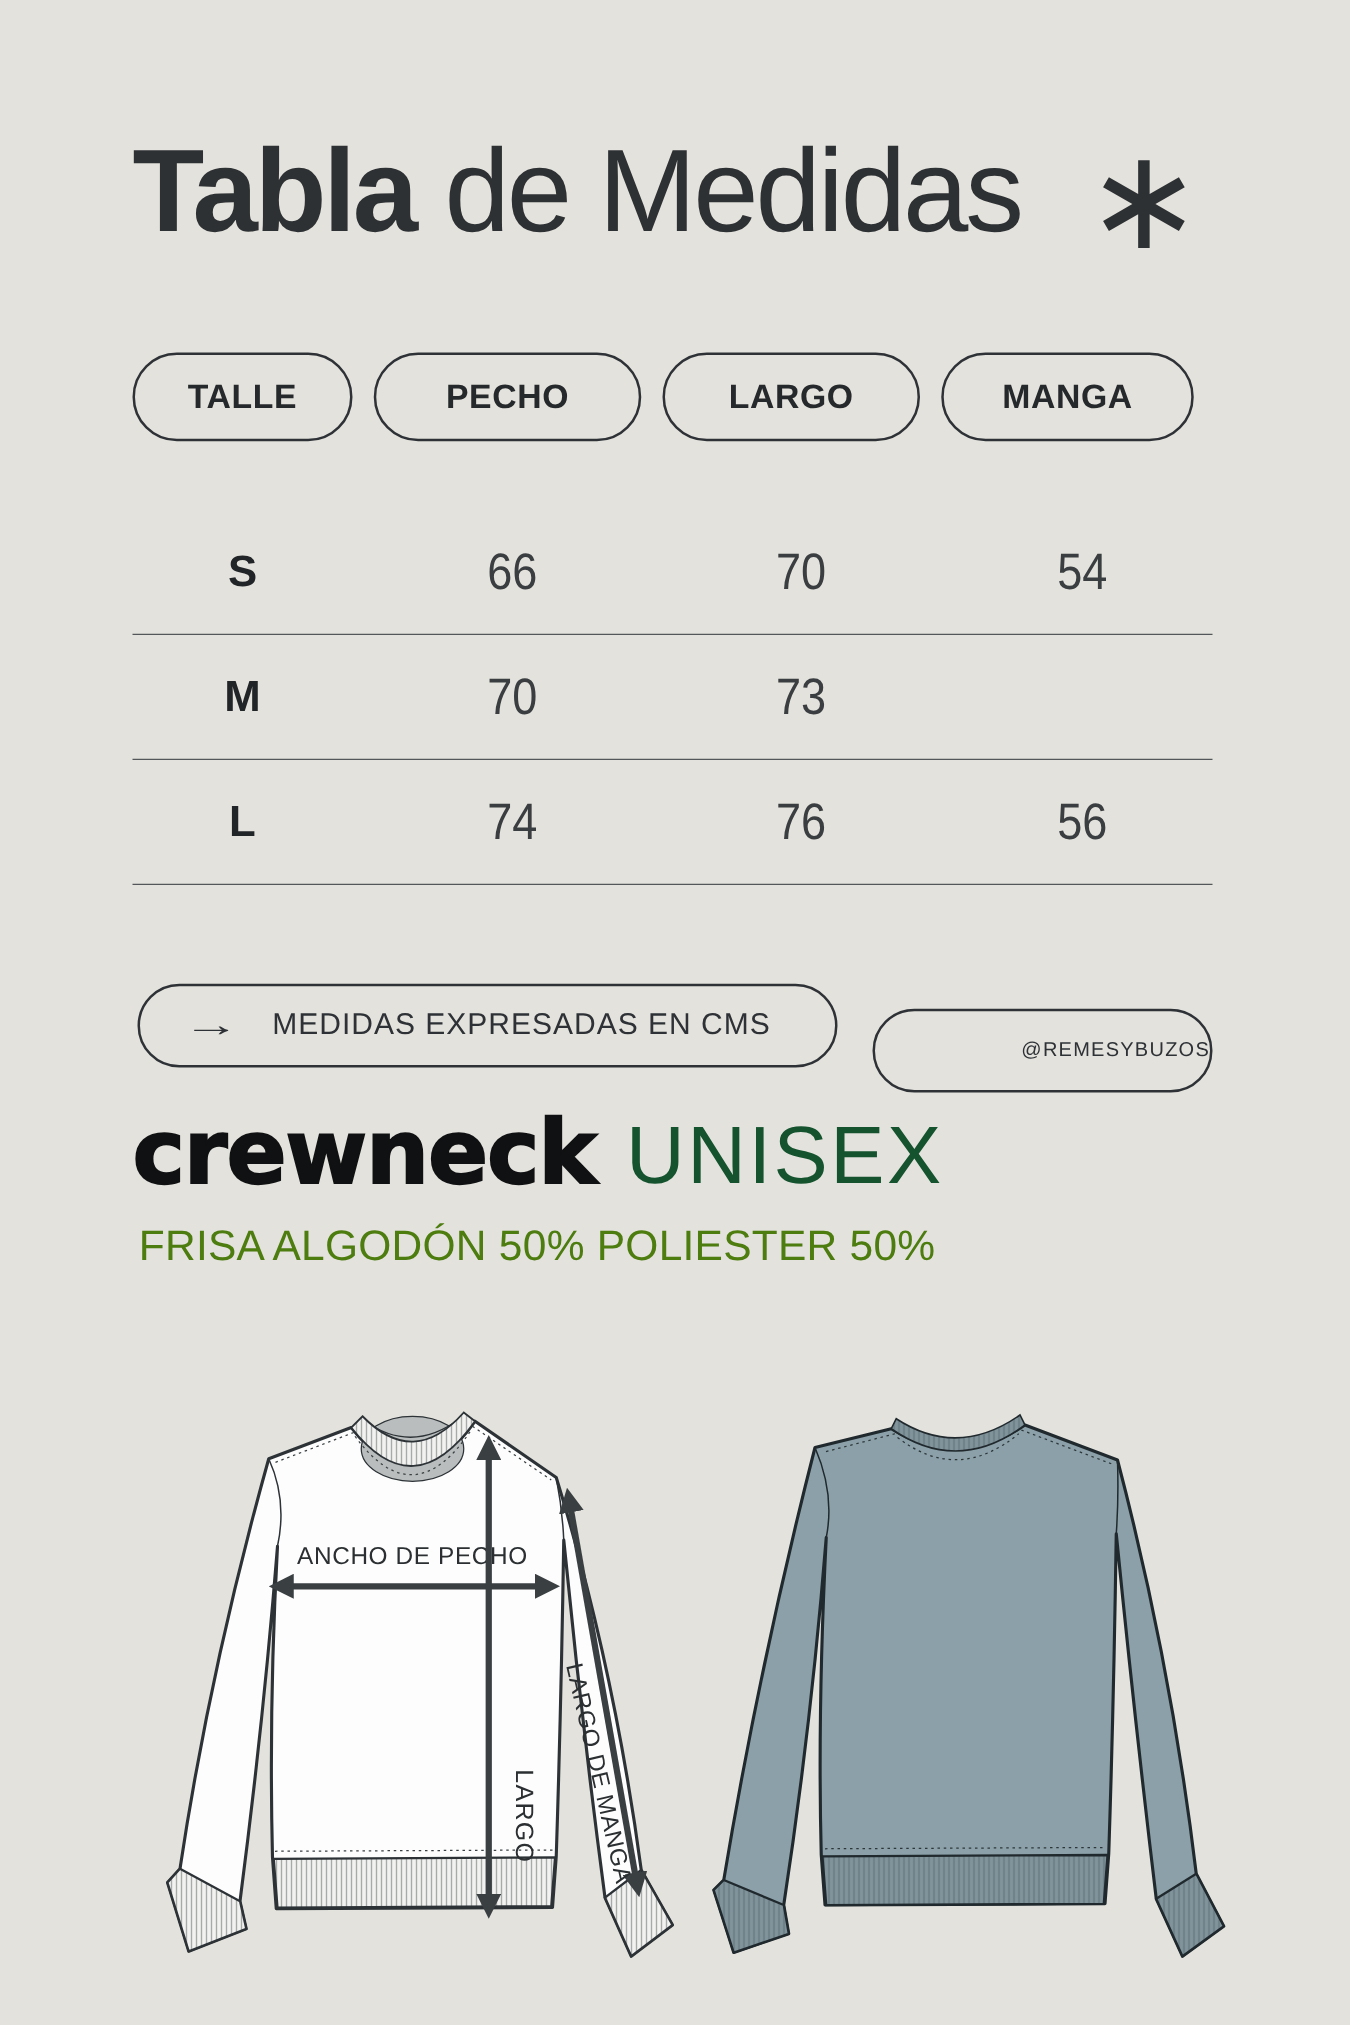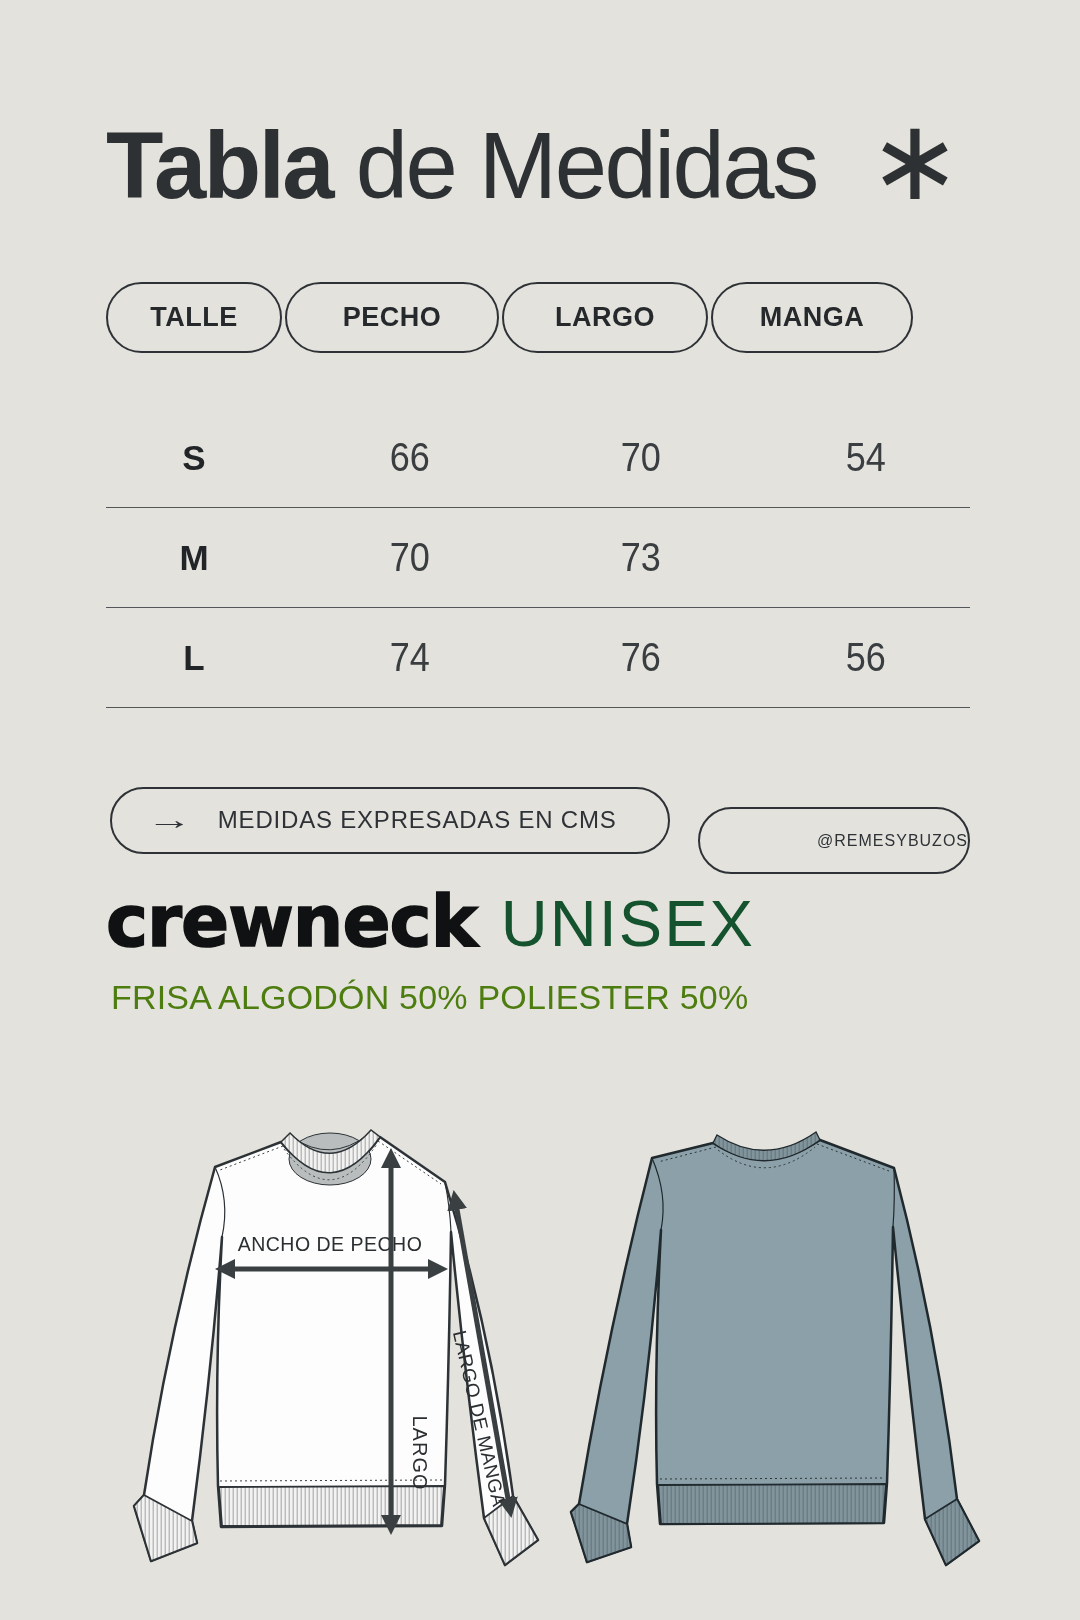--- a/index.html
+++ b/index.html
@@ -6,30 +6,30 @@
   body{
     width:1080px;height:1620px;
     background:#e3e2dd;
     font-family:"Liberation Sans",sans-serif;
     color:#2b2f31;
   }
   .page{position:relative;width:1080px;height:1620px;overflow:hidden;}
 
   
   .titlebar{position:absolute;left:106px;top:104px;width:866px;
-    display:flex;justify-content:space-between;align-items:flex-end;}
+    display:flex;justify-content:space-between;align-items:flex-start;}
   .title{font-size:94px;line-height:1.05;letter-spacing:-2.5px;color:#2e3133;white-space:nowrap;}
   .t-bold{font-weight:700;}
   .t-light{font-weight:400;}
   .asterisk{font-family:"DejaVu Sans",sans-serif;font-size:112px;line-height:1;
     color:#2e3133;margin-right:10px;font-weight:400;}
 
   
   .pills-row{position:absolute;left:106px;top:282px;width:866px;
-    display:grid;grid-template-columns:176px 214px 206px 202px;column-gap:3px;}
+    display:grid;grid-template-columns:176px 214px 206px 202px;column-gap:17px;}
   .pill{box-sizing:border-box;height:71px;border:2.5px solid #2e3236;border-radius:36px;
     display:flex;align-items:center;justify-content:center;
     font-weight:700;font-size:27px;letter-spacing:.5px;color:#26292b;background:transparent;}
 
   
   .table{position:absolute;left:106px;top:408px;width:864px;}
   .trow{display:grid;grid-template-columns:176px 214px 206px 202px;column-gap:21px;
     height:99px;align-items:center;border-bottom:1.5px solid #54575a;}
   .tcell{text-align:center;}
   .size{font-weight:700;font-size:35px;color:#222527;}

